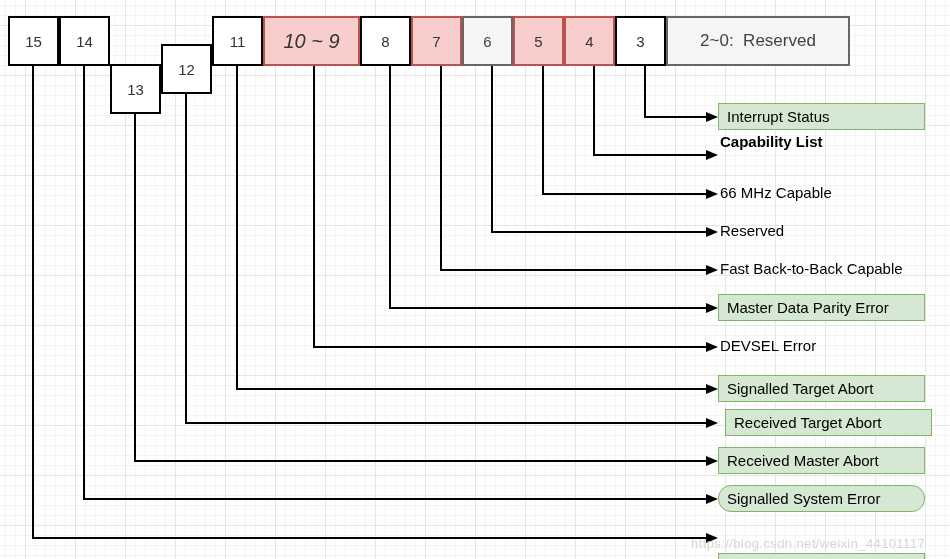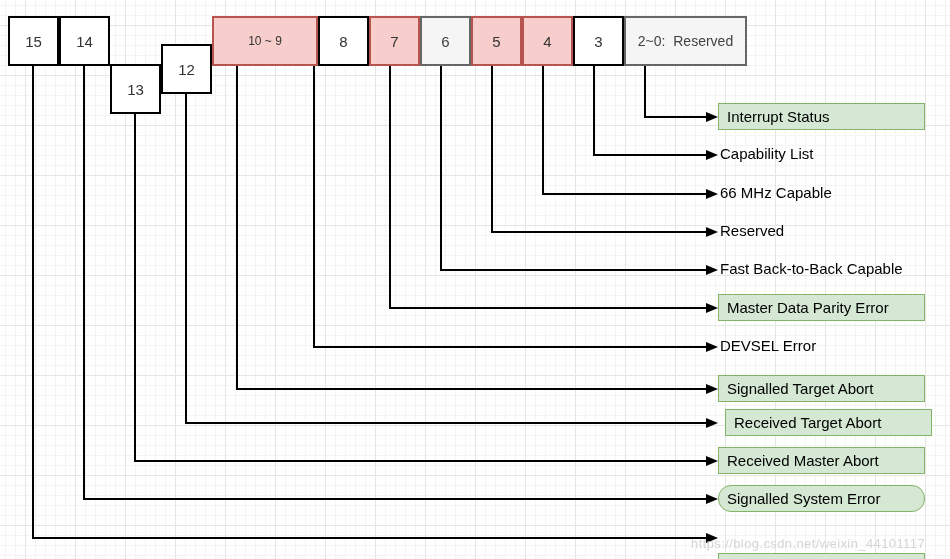--- a/index.html
+++ b/index.html
@@ -51,28 +51,29 @@
 </style>
 </head>
 <body>
 
 <div id="stage">
   <div class="bit-row">
       <div class="bit-box white" style="width: 51px;">15</div>
       <div class="bit-box white" style="width: 51px;">14</div>
       <div class="bit-box white" style="width: 51px; margin-top: 48px;">13</div>
       <div class="bit-box white" style="width: 51px; margin-top: 28px;">12</div>
-      <div class="bit-box pink" style="width: 106px; font-size: 12px;">10 ~ 9</div>
+      <div class="bit-box white" style="width: 51px;">11</div>
+      <div class="bit-box pink" style="width: 97px; font-size: 20px; font-style: italic;">10 ~ 9</div>
       <div class="bit-box white" style="width: 51px;">8</div>
       <div class="bit-box pink" style="width: 51px;">7</div>
       <div class="bit-box gray" style="width: 51px;">6</div>
       <div class="bit-box pink" style="width: 51px;">5</div>
       <div class="bit-box pink" style="width: 51px;">4</div>
       <div class="bit-box white" style="width: 51px;">3</div>
-      <div class="bit-box gray" style="width: 123px; font-size: 14px; text-align: center;">2~0:&nbsp; Reserved</div>
+      <div class="bit-box gray" style="width: 184px; font-size: 17px; text-align: center;">2~0:&nbsp; Reserved</div>
     </div>
   <svg class="connectors" width="950" height="559">
       <polyline points="645,66 645,117 707,117"></polyline>
       <polygon points="718,117 706,112 706,122"></polygon>
       <polyline points="594,66 594,155 707,155"></polyline>
       <polygon points="718,155 706,150 706,160"></polygon>
       <polyline points="543,66 543,194 707,194"></polyline>
       <polygon points="718,194 706,189 706,199"></polygon>
       <polyline points="492,66 492,232 707,232"></polyline>
       <polygon points="718,232 706,227 706,237"></polygon>
@@ -88,21 +89,21 @@
       <polygon points="718,423 706,418 706,428"></polygon>
       <polyline points="135,66 135,461 707,461"></polyline>
       <polygon points="718,461 706,456 706,466"></polygon>
       <polyline points="84,66 84,499 707,499"></polyline>
       <polygon points="718,499 706,494 706,504"></polygon>
       <polyline points="33,66 33,538 707,538"></polyline>
       <polygon points="718,538 706,533 706,543"></polygon>
     </svg>
   <div id="labels">
       <div class="field-label boxed" style="top: 103px;">Interrupt Status</div>
-      <div class="field-label" style="top: 141px;">Capability List</div>
+      <div class="field-label" style="top: 129px; font-weight: bold;">Capability List</div>
       <div class="field-label" style="top: 180px;">66 MHz Capable</div>
       <div class="field-label" style="top: 218px;">Reserved</div>
       <div class="field-label" style="top: 256px;">Fast Back-to-Back Capable</div>
       <div class="field-label boxed" style="top: 294px;">Master Data Parity Error</div>
       <div class="field-label" style="top: 333px;">DEVSEL Error</div>
       <div class="field-label boxed" style="top: 375px;">Signalled Target Abort</div>
       <div class="field-label boxed" style="top: 409px; margin-left: 7px;">Received Target Abort</div>
       <div class="field-label boxed" style="top: 447px;">Received Master Abort</div>
       <div class="field-label boxed" style="top: 485px; border-radius: 13px;">Signalled System Error</div>
       <div class="field-label boxed" style="top: 553px;">Detected Parity Error</div>

